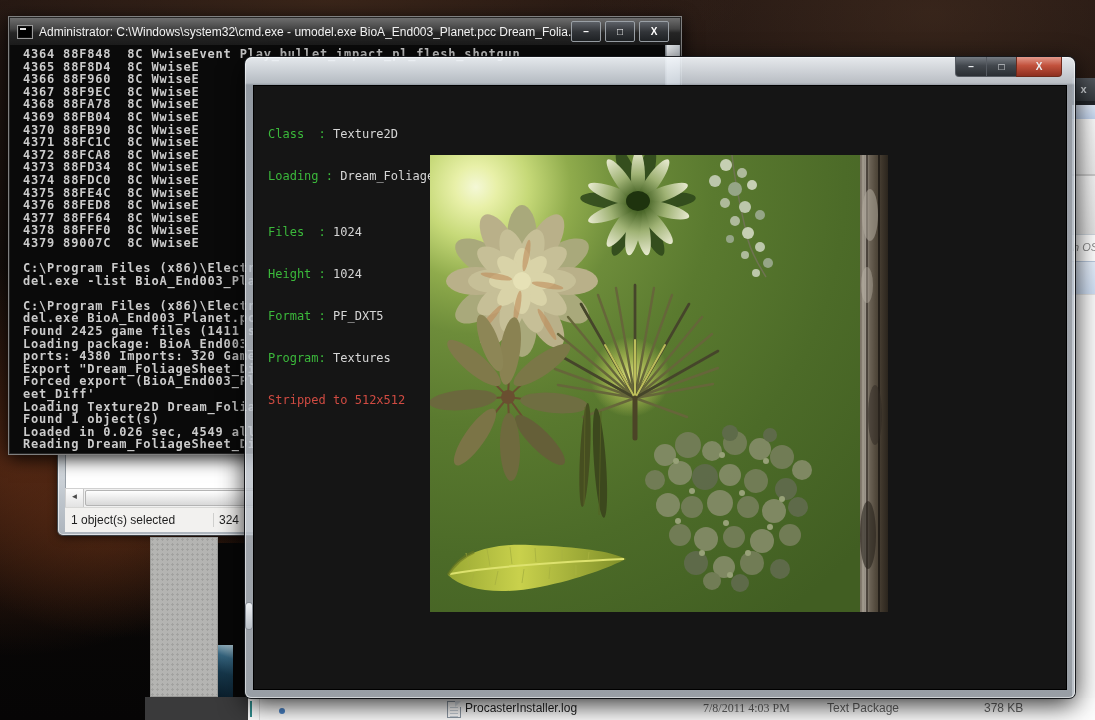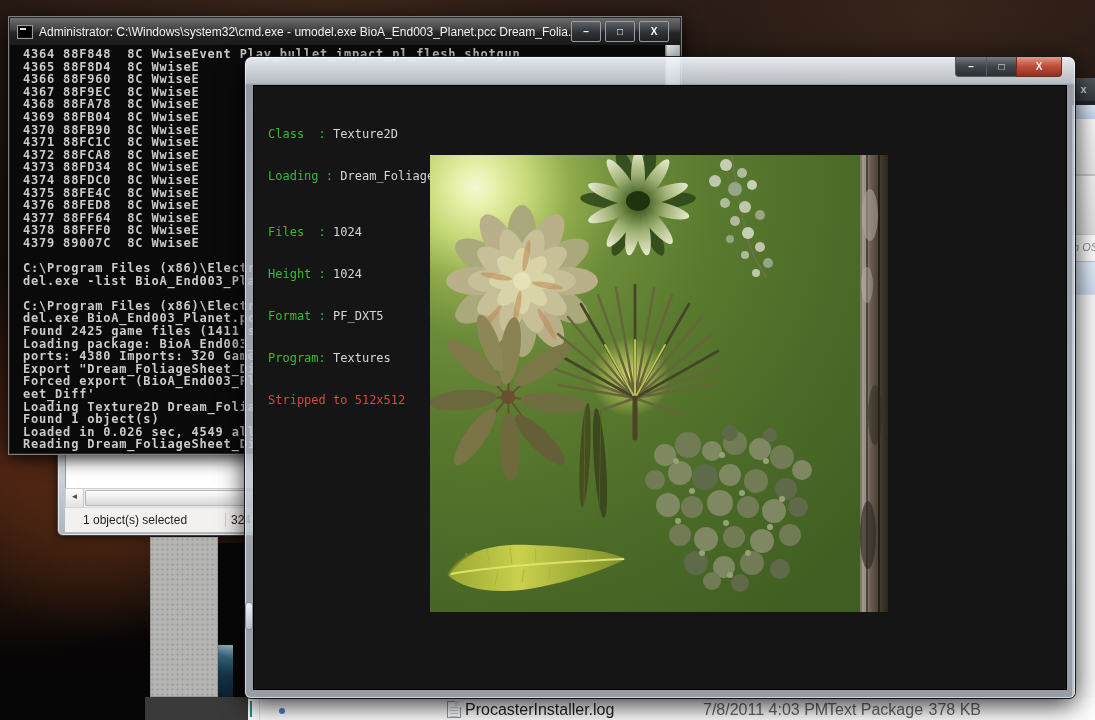--- a/index.html
+++ b/index.html
@@ -15,21 +15,21 @@
 
   
   .list-win{left:58px;top:441px;width:200px;height:94px;z-index:10;border-radius:5px;
     background:linear-gradient(180deg,#e6eaee,#bfc6cd 60%,#aeb5bd);
     box-shadow:0 2px 10px rgba(0,0,0,.65),0 0 0 1px #62686f, inset 0 0 0 1px rgba(255,255,255,.6);}
   .list-white{position:absolute;left:7px;right:0;top:8px;height:38px;background:#fff;border:1px solid #98a0a8;border-right:none;}
   .list-hscroll{position:absolute;left:7px;right:0;top:47px;height:18px;background:#f0f0f0;border:1px solid #d0d0d0;border-right:none;display:flex;}
   .hs-arrow{width:17px;height:100%;background:linear-gradient(180deg,#fdfdfd,#e3e3e3);border-right:1px solid #c6c6c6;color:#4a4a4a;font-size:8px;line-height:16px;text-align:center;}
   .hs-thumb{flex:1;margin:1px 0 1px 1px;background:linear-gradient(180deg,#fefefe,#d8d8d8);border:1px solid #b4b4b4;border-radius:2px;}
   .list-status{position:absolute;left:7px;right:0;bottom:3px;height:24px;background:#f2f1ef;border-top:1px solid #d8d8d6;display:flex;align-items:center;font-size:12px;color:#1e1e1e;}
-  .list-status .lcell{padding-left:18px;flex:0 0 142px;}
+  .list-status .lcell{padding-left:6px;flex:0 0 142px;}
   .list-status .rcell{border-left:1px solid #cfcfcd;padding-left:5px;flex:1;}
 
   
   .gray-panel{left:150px;top:537px;width:68px;height:160px;z-index:12;background-color:#b4b4b2;
     background-image:radial-gradient(#a2a2a0 1px, transparent 1.3px);background-size:5px 5px;box-shadow:inset 0 0 0 1px #9a9a98;}
   .black-panel{left:218px;top:543px;width:34px;height:154px;z-index:12;background:#070707;}
   .thumb-img{left:218px;top:645px;width:15px;height:52px;z-index:13;
     background:linear-gradient(200deg,#a6c0cb 0%,#35647e 25%,#16374b 55%,#0a1d2a 100%);}
   .bottom-strip-left{left:145px;top:697px;width:112px;height:23px;z-index:12;background:#3a3a3b;}
 
@@ -61,28 +61,28 @@
   .s-div{height:2px;background:#c9c9c9;}
   .s-band2{height:58px;background:linear-gradient(180deg,#f4f4f4,#e2e2e2);}
   .s-search{height:26px;background:#fff;border-top:1px solid #cfd6dd;color:#8a8a8a;font-size:11px;font-style:italic;line-height:24px;padding-left:1px;white-space:nowrap;}
   .s-blue2{height:32px;background:linear-gradient(180deg,#e6effb,#cfdff4);border-top:1px solid #b9c9de;}
   .s-rest{flex:1;background:#fbfbfb;border-top:1px solid #e3e3e3;}
 
   .exp-bottom{left:248px;top:698px;width:847px;height:22px;z-index:20;background:#fdfdfd;}
   .nav-edge{position:absolute;left:0;top:0;width:11px;height:100%;border-right:1px solid #e2e2e2;background:#fff;}
   .teal-line{position:absolute;left:2px;top:3px;width:2px;height:16px;background:#2f8d8d;}
   .tree-dot{position:absolute;left:31px;top:10px;width:6px;height:6px;border-radius:50%;background:#4a84c8;}
-  .file-row{position:absolute;left:0;top:0;width:100%;height:100%;font-size:16px;color:#666;}
+  .file-row{position:absolute;left:0;top:0;width:100%;height:100%;font-size:12px;color:#666;}
   .file-icon{position:absolute;left:199px;top:3px;width:12px;height:15px;background:#fff;border:1px solid #8e9aa6;
     background-image:repeating-linear-gradient(180deg,transparent 0 2px,#c9d2da 2px 3px);background-size:8px 100%;background-position:2px 3px;background-repeat:no-repeat;}
   .file-icon:after{content:"";position:absolute;right:-1px;top:-1px;border:3px solid;border-color:#dfe6ec #fdfdfd #fdfdfd #dfe6ec;}
   .fn{position:absolute;left:217px;top:3px;color:#1f1f1f;}
-  .fd{position:absolute;left:455px;top:3px;}
+  .fd{position:absolute;left:455px;top:3px;font-family:Liberation Serif, serif;}
   .ft{position:absolute;left:579px;top:3px;}
-  .fs{position:absolute;left:668px;top:3px;width:65px;text-align:right;}
+  .fs{position:absolute;left:736px;top:3px;width:65px;}
 
   
   .ue-win{left:245px;top:57px;width:830px;height:641px;z-index:50;border-radius:7px 7px 6px 6px;
     background:linear-gradient(180deg,rgba(240,244,248,.95),rgba(205,212,220,.88) 26px,rgba(168,176,186,.86) 28px,rgba(190,196,204,.84) 60%,rgba(176,183,191,.86));
     box-shadow:0 6px 26px rgba(0,0,0,.85),0 0 0 1px rgba(30,34,40,.95), inset 0 0 0 1px rgba(255,255,255,.55);}
   .ue-titlebar{position:absolute;left:0;top:0;right:0;height:28px;}
   .ue-icon{position:absolute;left:10px;top:7px;width:14px;height:14px;border:1px solid #41566b;
     background:linear-gradient(135deg,#8fd8e8 0 49%,#2a6ea8 49%);}
   .ue-title{position:absolute;left:31px;top:7px;font-size:12px;color:#15181b;text-shadow:0 0 5px rgba(255,255,255,.9);}
   .ue-cap{position:absolute;right:13px;top:0;display:flex;}

